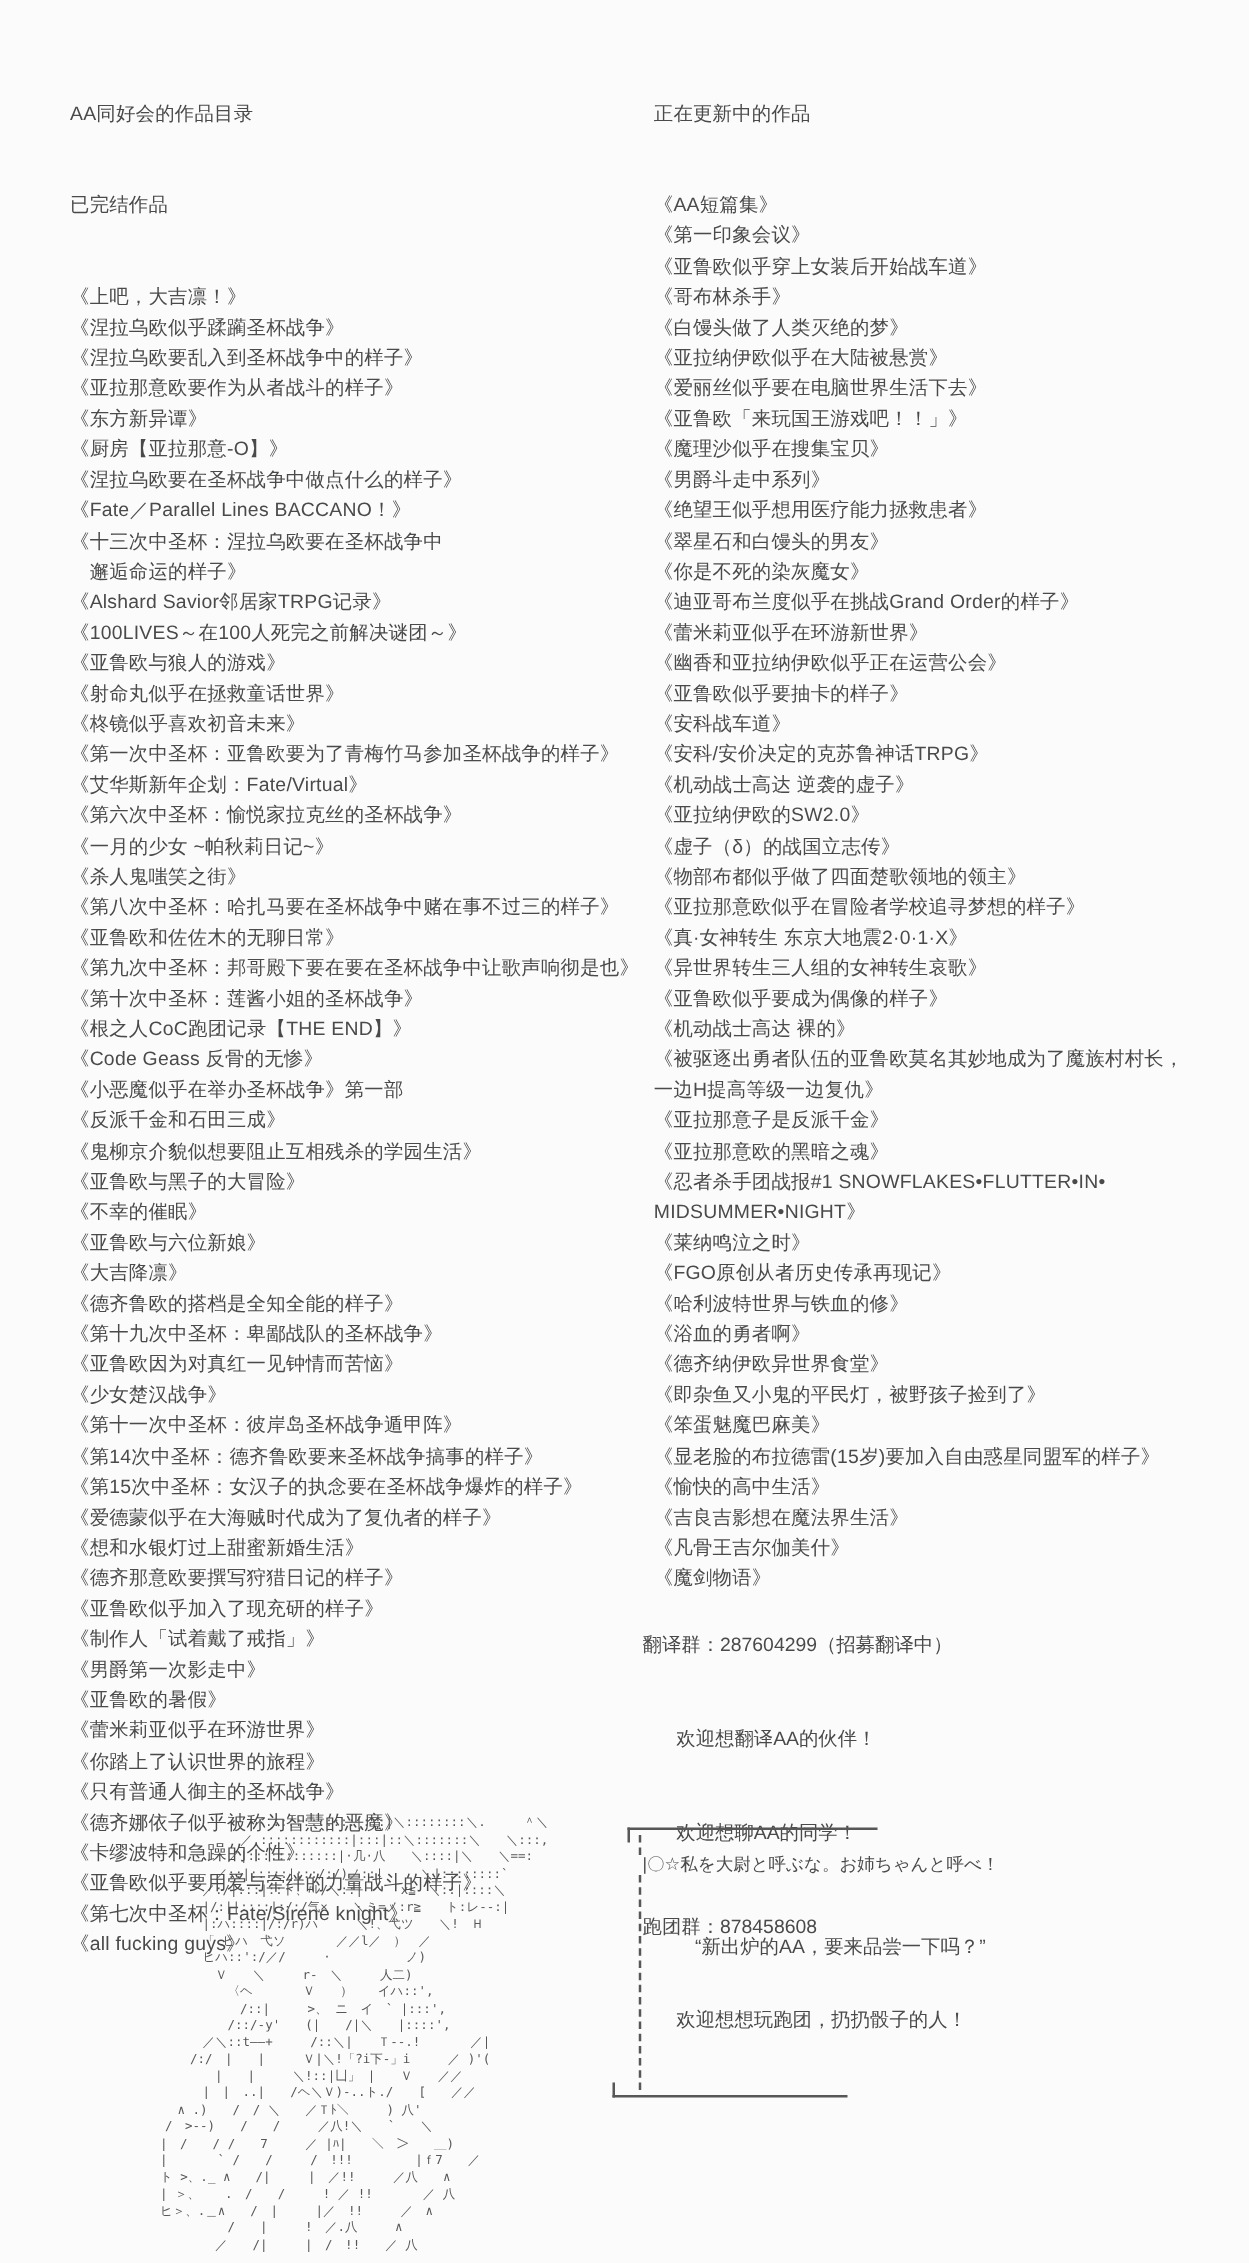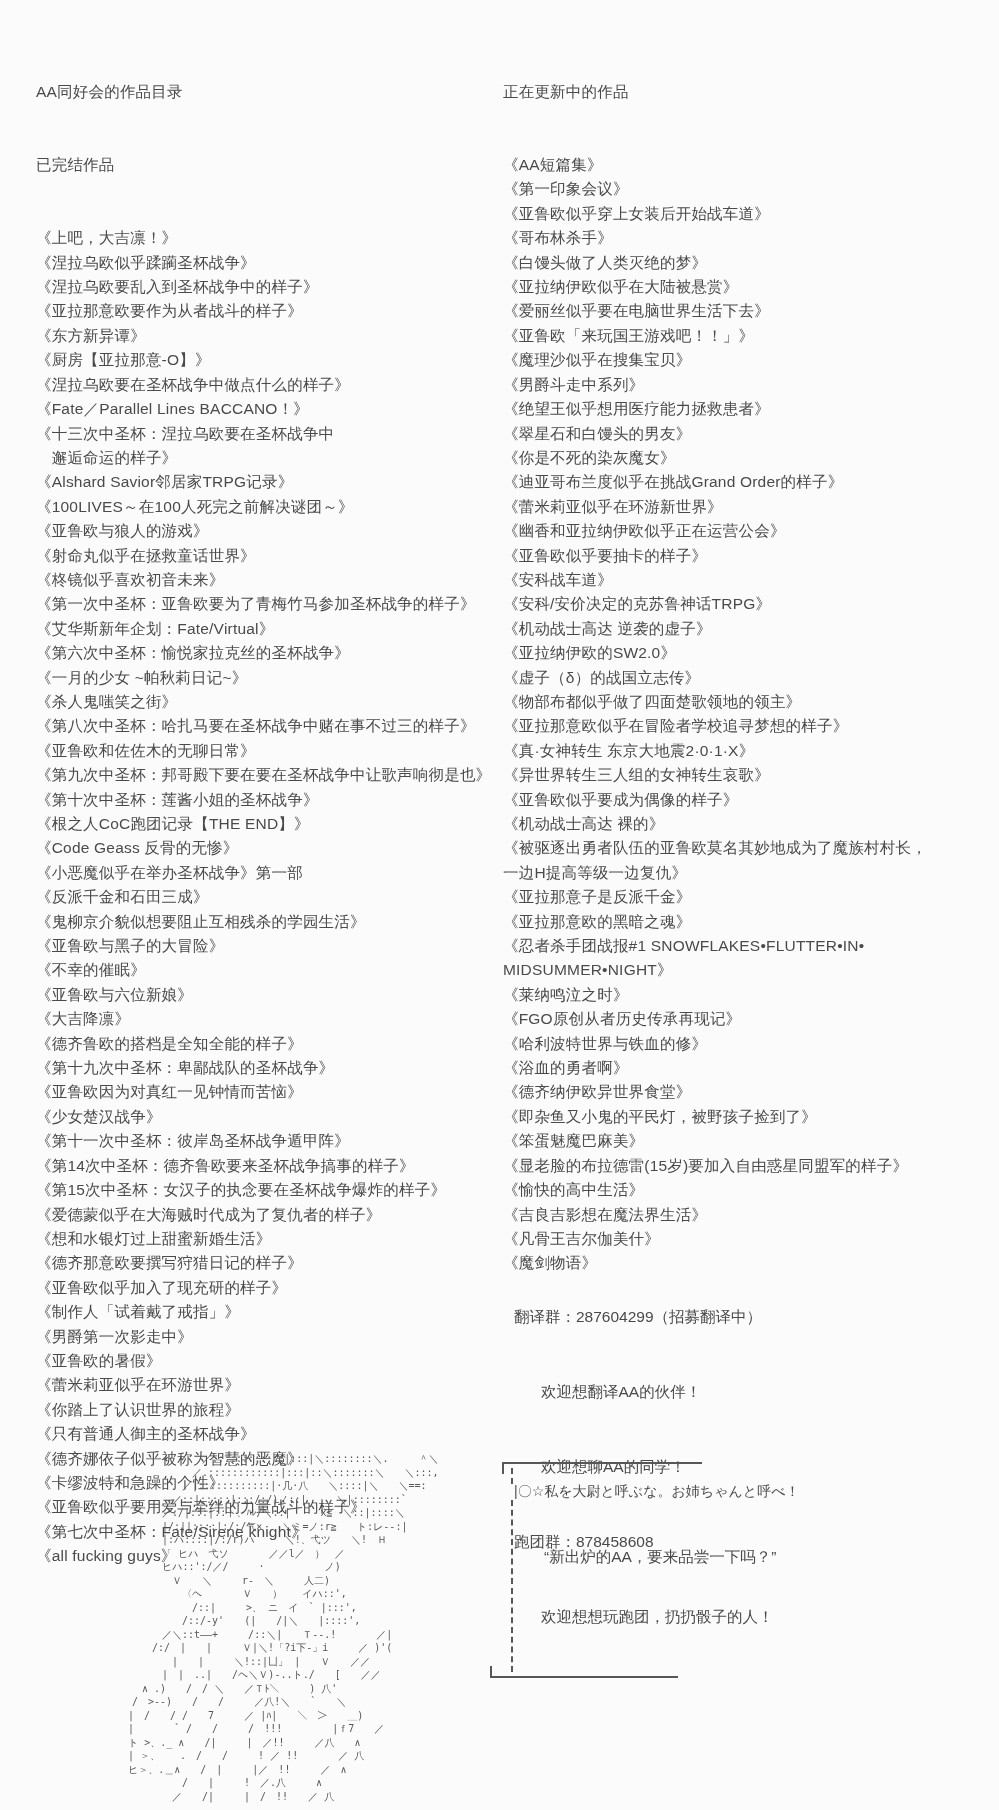--- a/index.html
+++ b/index.html
@@ -10,20 +10,21 @@
     color:#4a4a4a;
     font-family:"Liberation Sans","DejaVu Sans",sans-serif;
     overflow:hidden;
   }
   .col{
     position:absolute;
     font-size:15.5px;
     line-height:24.4px;
     letter-spacing:0.2px;
     white-space:pre;
+    margin-left:20px;
   }
   #left-col{left:36px;top:31px;}
   #right-col{left:503px;top:31px;}
   .col div{white-space:pre;}
   #groups{
     position:absolute;left:514px;top:1254px;
     font-size:15.5px;line-height:25px;white-space:pre;
   }
   .group-note{margin-left:27px;}
   #ascii-art{
@@ -44,21 +45,21 @@
     position:absolute;left:511px;top:1468px;height:16px;width:0;
     border-left:2px dashed #575757;
   }
   #bubble-bottom{left:490px;top:1676px;width:188px;height:2px;}
   #bubble-bottom-tick{left:490px;top:1666px;width:2px;height:12px;}
   #bubble-jp{
     position:absolute;left:514px;top:1483px;
     font-size:14px;color:#4a4a4a;white-space:pre;text-align:right;
   }
   #bubble-cn{
-    position:absolute;left:544px;top:1547px;
+    position:absolute;left:556px;top:1547px;
     font-size:15.5px;color:#4a4a4a;white-space:pre;
   }
 </style>
 </head>
 <body>
 
 <div id="left-col" class="col">
   <div>AA同好会的作品目录</div>
   <div>已完结作品</div>
   <div><div>《上吧，大吉凛！》</div><div>《涅拉乌欧似乎蹂躏圣杯战争》</div><div>《涅拉乌欧要乱入到圣杯战争中的样子》</div><div>《亚拉那意欧要作为从者战斗的样子》</div><div>《东方新异谭》</div><div>《厨房【亚拉那意-O】》</div><div>《涅拉乌欧要在圣杯战争中做点什么的样子》</div><div>《Fate／Parallel Lines BACCANO！》</div><div>《十三次中圣杯：涅拉乌欧要在圣杯战争中</div><div>　邂逅命运的样子》</div><div>《Alshard Savior邻居家TRPG记录》</div><div>《100LIVES～在100人死完之前解决谜团～》</div><div>《亚鲁欧与狼人的游戏》</div><div>《射命丸似乎在拯救童话世界》</div><div>《柊镜似乎喜欢初音未来》</div><div>《第一次中圣杯：亚鲁欧要为了青梅竹马参加圣杯战争的样子》</div><div>《艾华斯新年企划：Fate/Virtual》</div><div>《第六次中圣杯：愉悦家拉克丝的圣杯战争》</div><div>《一月的少女 ~帕秋莉日记~》</div><div>《杀人鬼嗤笑之街》</div><div>《第八次中圣杯：哈扎马要在圣杯战争中赌在事不过三的样子》</div><div>《亚鲁欧和佐佐木的无聊日常》</div><div>《第九次中圣杯：邦哥殿下要在要在圣杯战争中让歌声响彻是也》</div><div>《第十次中圣杯：莲酱小姐的圣杯战争》</div><div>《根之人CoC跑团记录【THE END】》</div><div>《Code Geass 反骨的无惨》</div><div>《小恶魔似乎在举办圣杯战争》第一部</div><div>《反派千金和石田三成》</div><div>《鬼柳京介貌似想要阻止互相残杀的学园生活》</div><div>《亚鲁欧与黑子的大冒险》</div><div>《不幸的催眠》</div><div>《亚鲁欧与六位新娘》</div><div>《大吉降凛》</div><div>《德齐鲁欧的搭档是全知全能的样子》</div><div>《第十九次中圣杯：卑鄙战队的圣杯战争》</div><div>《亚鲁欧因为对真红一见钟情而苦恼》</div><div>《少女楚汉战争》</div><div>《第十一次中圣杯：彼岸岛圣杯战争遁甲阵》</div><div>《第14次中圣杯：德齐鲁欧要来圣杯战争搞事的样子》</div><div>《第15次中圣杯：女汉子的执念要在圣杯战争爆炸的样子》</div><div>《爱德蒙似乎在大海贼时代成为了复仇者的样子》</div><div>《想和水银灯过上甜蜜新婚生活》</div><div>《德齐那意欧要撰写狩猎日记的样子》</div><div>《亚鲁欧似乎加入了现充研的样子》</div><div>《制作人「试着戴了戒指」》</div><div>《男爵第一次影走中》</div><div>《亚鲁欧的暑假》</div><div>《蕾米莉亚似乎在环游世界》</div><div>《你踏上了认识世界的旅程》</div><div>《只有普通人御主的圣杯战争》</div><div>《德齐娜依子似乎被称为智慧的恶魔》</div><div>《卡缪波特和急躁的个性》</div><div>《亚鲁欧似乎要用爱与牵绊的力量战斗的样子》</div><div>《第七次中圣杯：Fate/Sirene knight》</div><div>《all fucking guys》</div></div>

